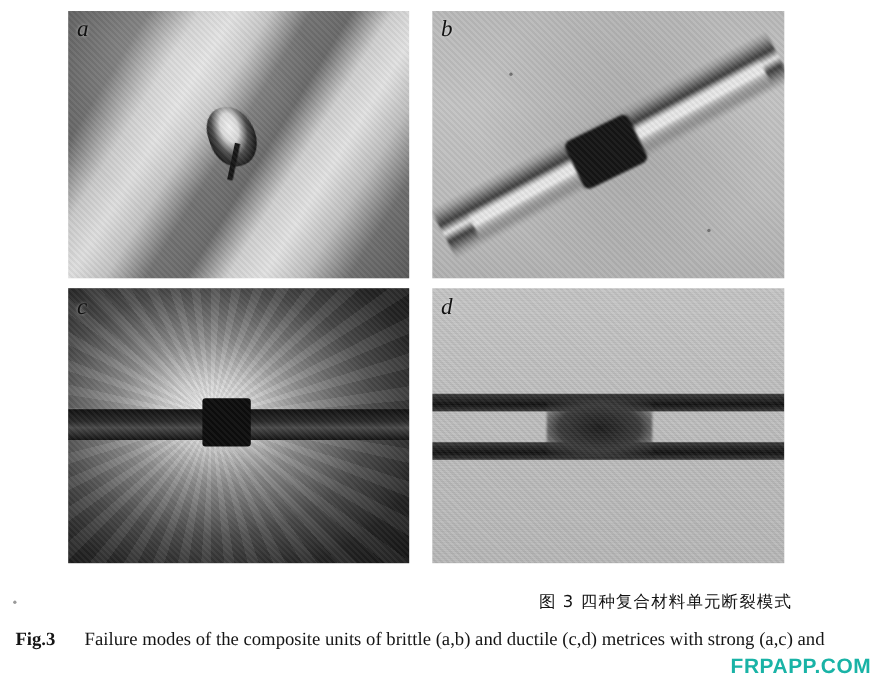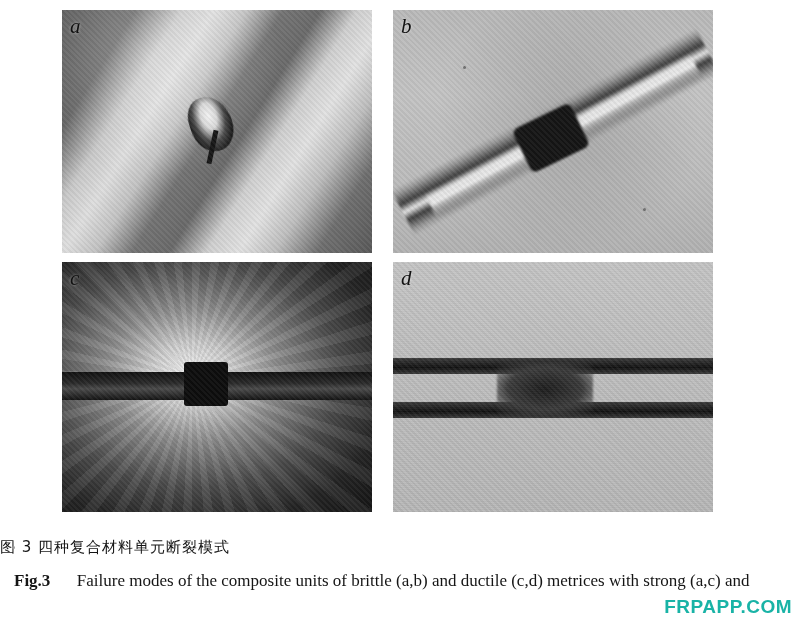--- a/index.html
+++ b/index.html
@@ -162,21 +162,21 @@
     position: absolute; inset: 0;
     background:
       repeating-linear-gradient(45deg, rgba(255,255,255,.045) 0 2px, rgba(0,0,0,.045) 2px 4px);
     pointer-events: none;
   }
 
   
   .caption-cn {
     position: absolute;
     left: 0; top: 538px; width: 720px;
-    text-align: left;
+    text-align: right;
     font-family: "DejaVu Sans", sans-serif;
     font-size: 15px;
     letter-spacing: 1px;
     color: #141414;
   }
   .caption-en {
     position: absolute;
     left: 14px; top: 568px; width: 776px;
     font-family: "Liberation Serif", serif;
     font-size: 17px;

